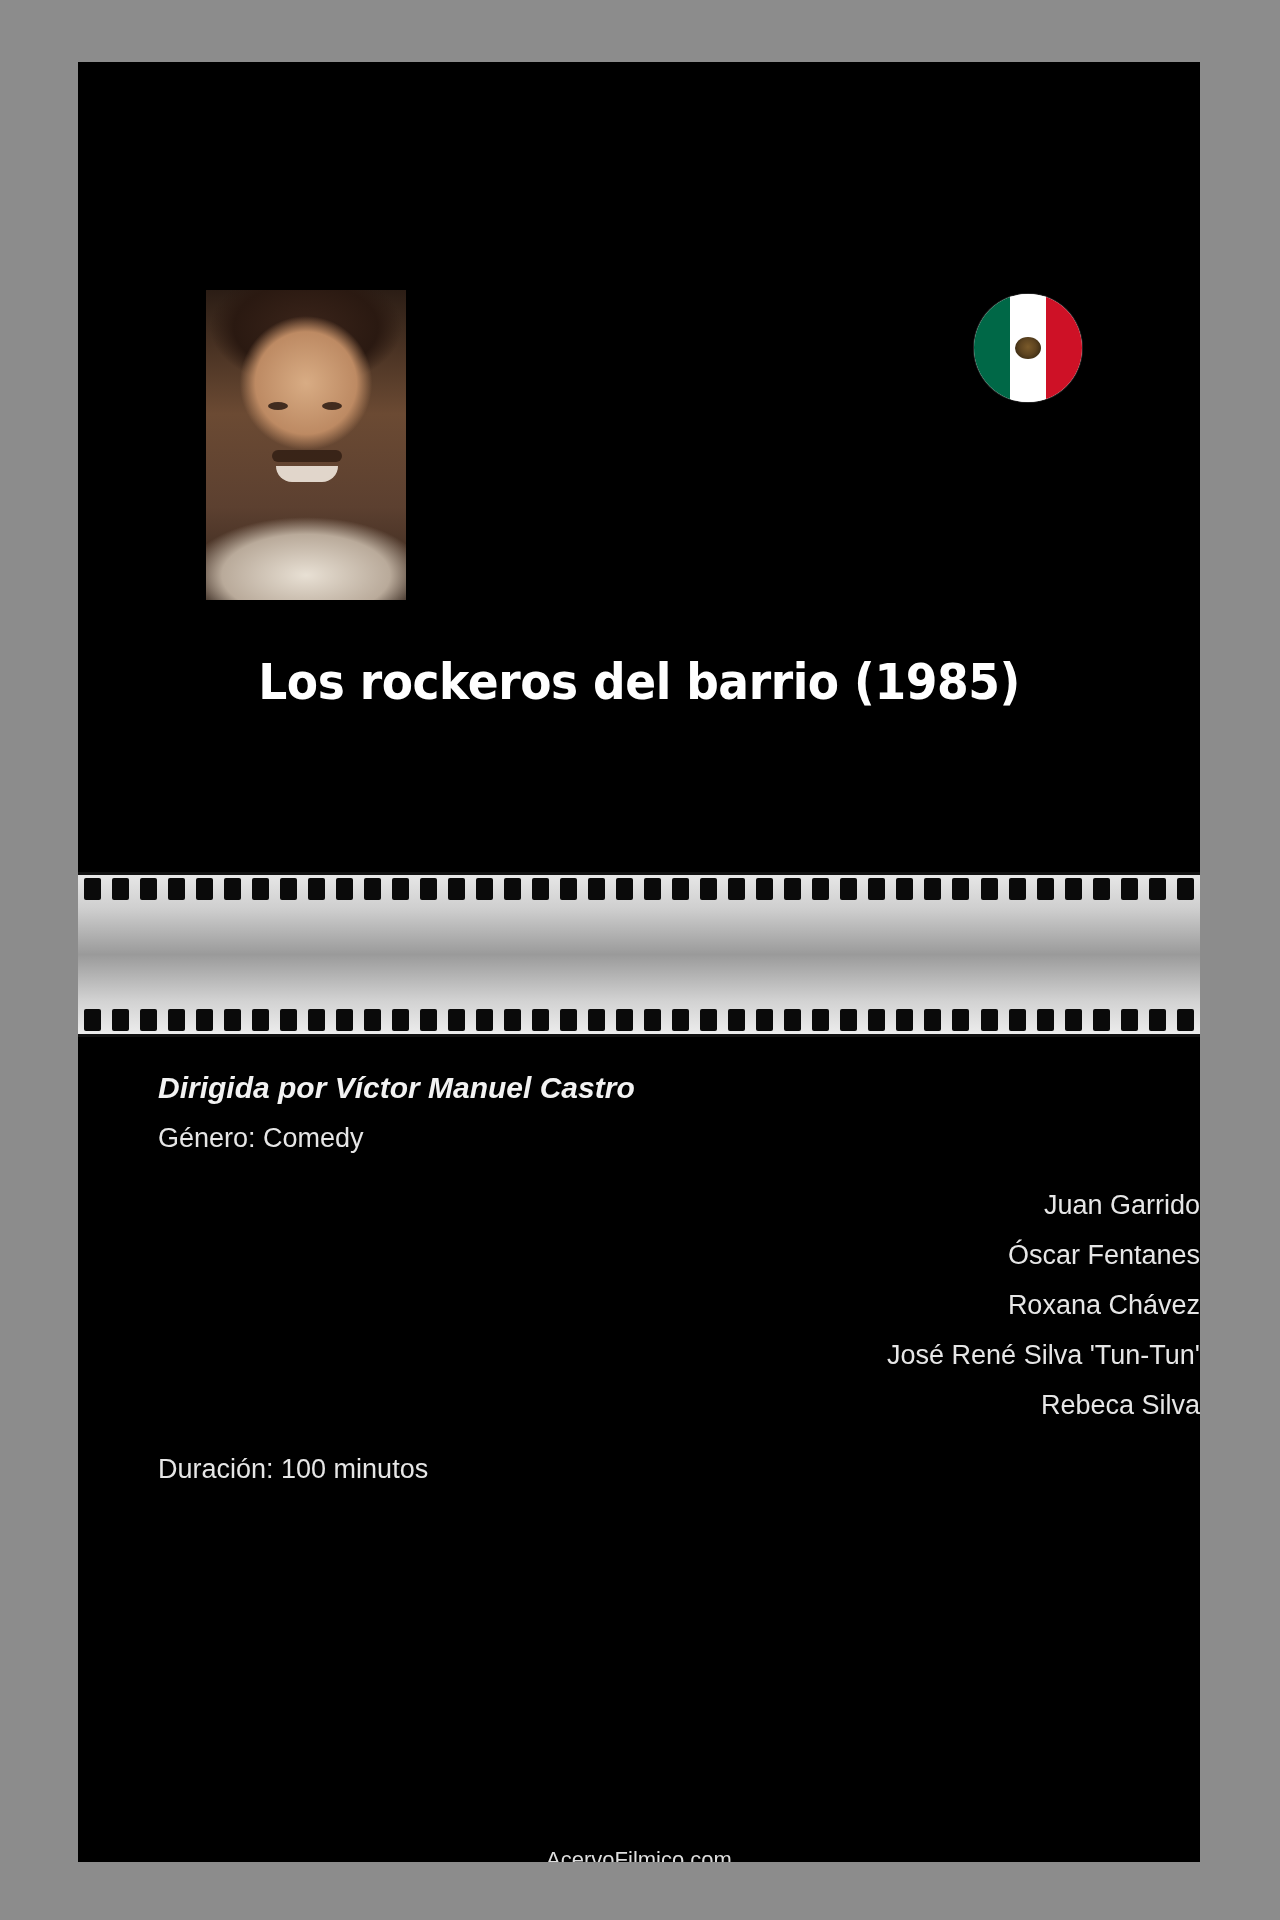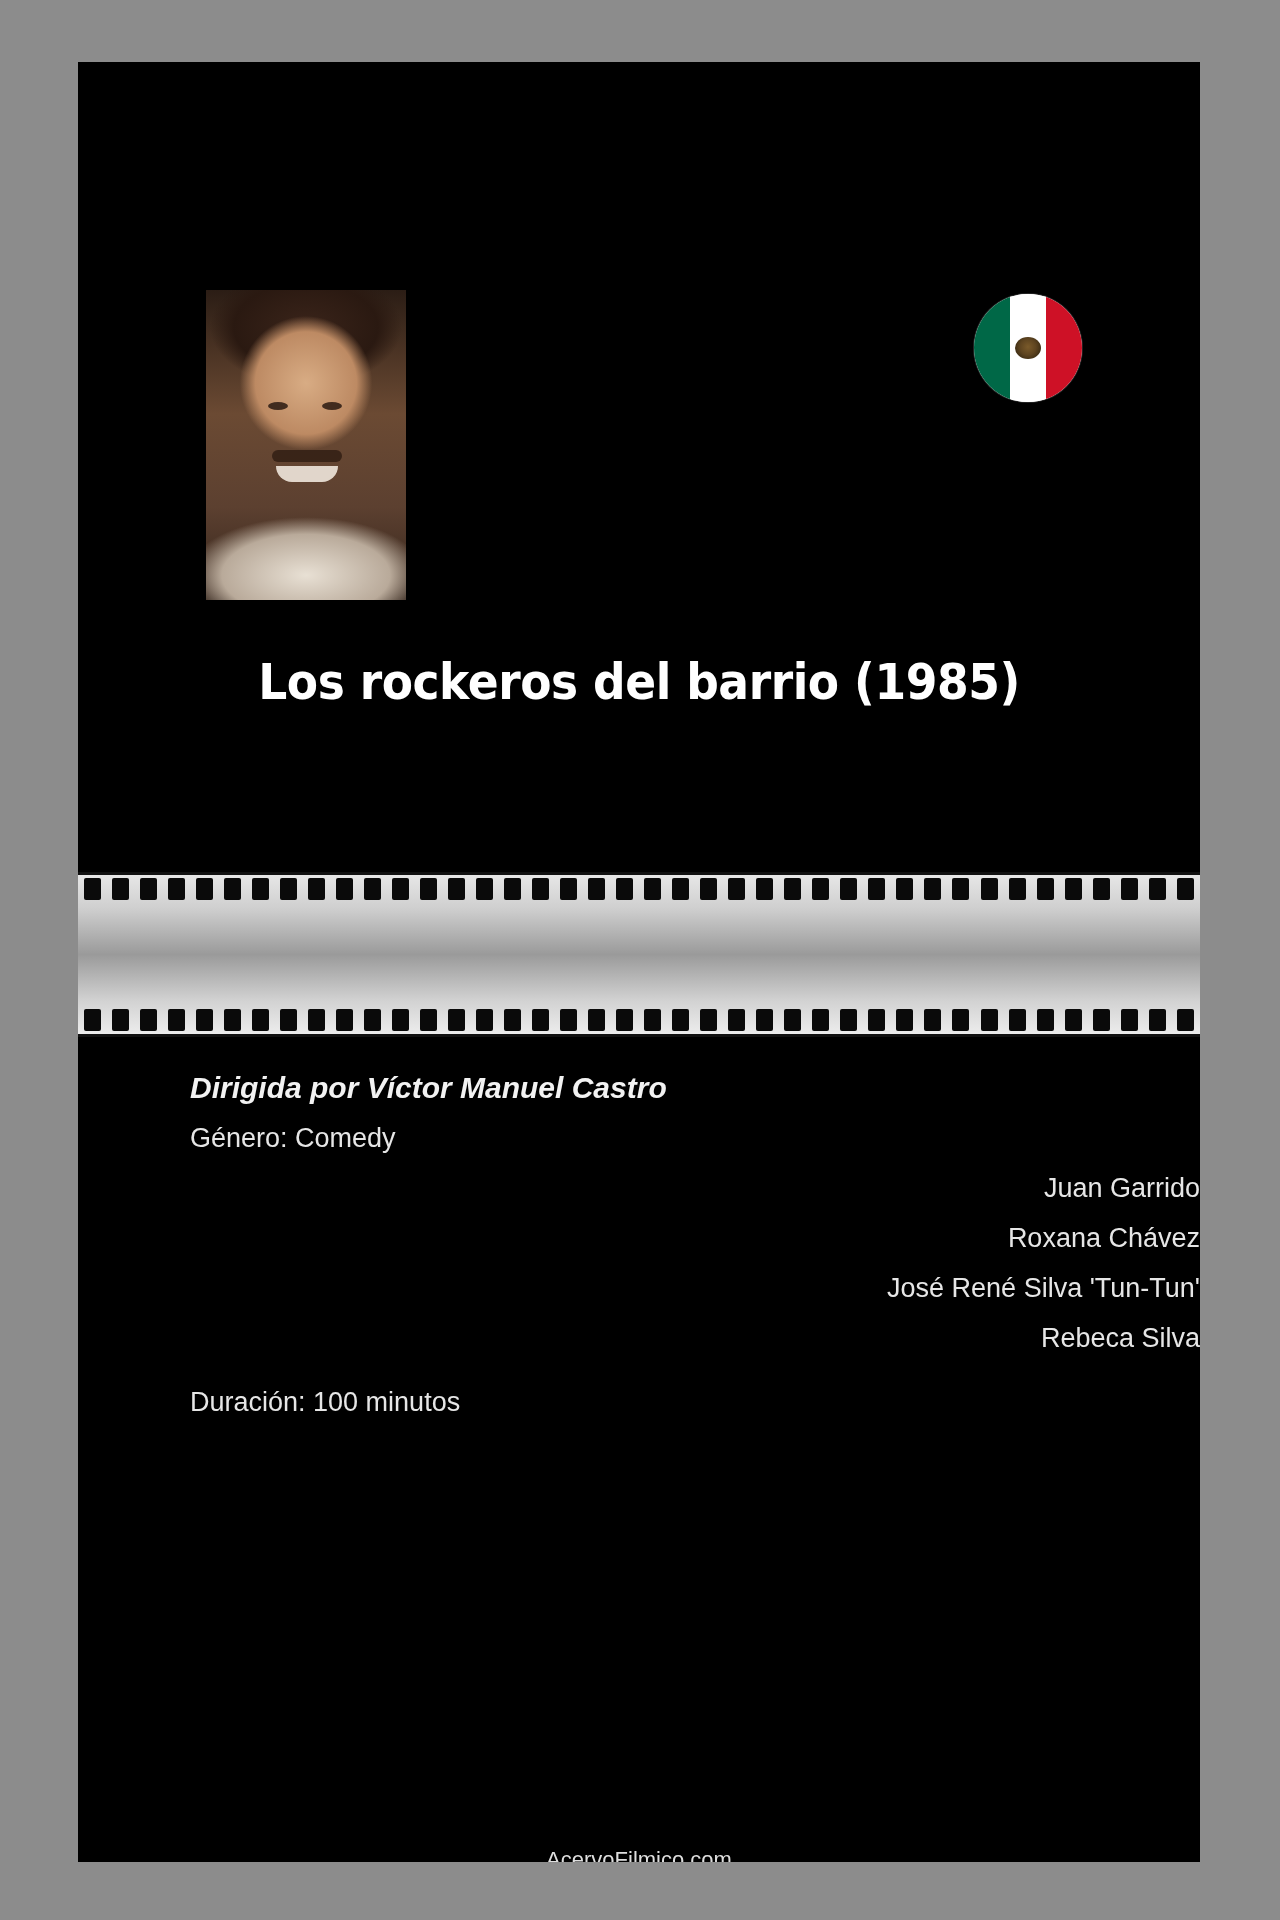--- a/index.html
+++ b/index.html
@@ -162,30 +162,30 @@
     padding: 36px 0 0 0;
     color: #e8e8e8;
     background: #000;
     height: 824px;
   }
   .credits .line {
     font-family: "Liberation Sans", sans-serif;
     font-size: 27px;
     line-height: 1.0;
     color: #e6e6e6;
-    padding-left: 112px;
+    padding-left: 80px;
   }
   .credits .director {
     font-weight: bold;
     font-style: italic;
     font-size: 30px;
     margin-bottom: 22px;
     color: #f2f2f2;
   }
-  .credits .genre { margin-bottom: 23px; }
+  .credits .genre { margin-bottom: 40px; }
   .credits .cast-member { margin-bottom: 23px; text-align: right; }
   .credits .runtime { margin-top: 37px; }
 
   .site-footer {
     position: absolute;
     left: 0; right: 0;
     bottom: 24px;
     text-align: center;
     color: #dedede;
     font-size: 22px;
@@ -305,20 +305,21 @@
           <div class="perf"></div>
       </div>
       <div class="strip-edge b"></div>
     </div>
 
     <div class="credits">
       <div class="line director">Dirigida por Víctor Manuel Castro</div>
       <div class="line genre">Género: Comedy</div>
 
       <div class="line cast-member">Juan Garrido</div>
+      <div class="line cast-member">Óscar Fentanes</div>
       <div class="line cast-member">Roxana Chávez</div>
       <div class="line cast-member">José René Silva 'Tun-Tun'</div>
       <div class="line cast-member">Rebeca Silva</div>
 
       <div class="line runtime">Duración: 100 minutos</div>
 
       <div class="site-footer">AcervoFilmico.com</div>
     </div>
 
   </div>

